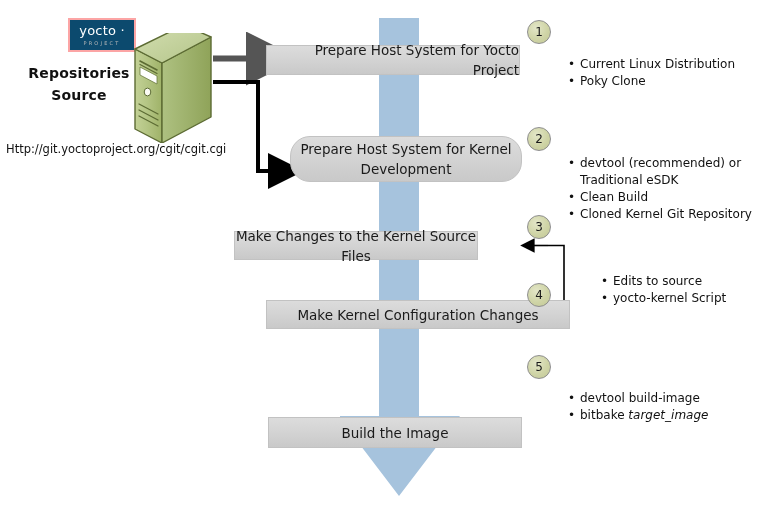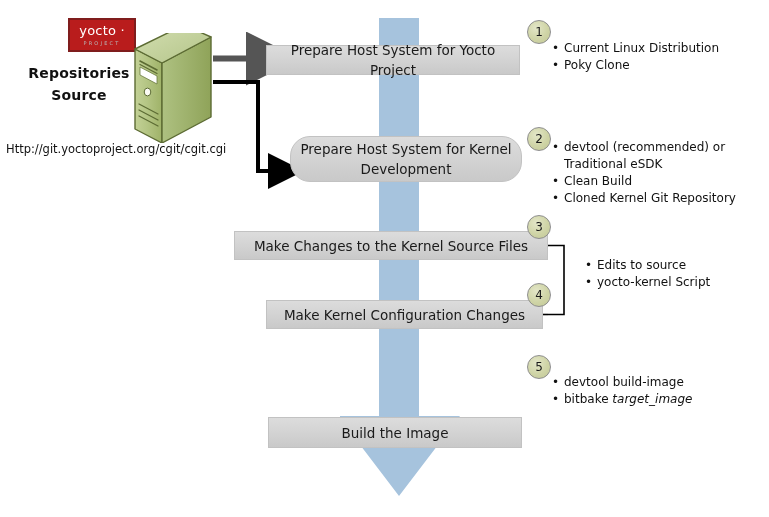--- a/index.html
+++ b/index.html
@@ -26,22 +26,22 @@
     z-index: 0;
   }
 
   
   #yocto-logo {
     position: absolute;
     left: 68px;
     top: 18px;
     width: 68px;
     height: 34px;
-    background: #b91c1c;
-    border: 2px solid #7f1d1d;
+    background: #0c4a6e;
+    border: 2px solid #fca5a5;
     box-sizing: border-box;
     z-index: 3;
   }
   #yocto-logo .y-word {
     position: absolute;
     left: 0; right: 0;
     top: 4px;
     text-align: center;
     color: #ffffff;
     font-size: 13px;
@@ -113,24 +113,24 @@
     box-sizing: border-box;
     color: #1a1a1a;
     font-size: 13.5px;
     display: flex;
     align-items: center;
     justify-content: center;
     text-align: center;
     line-height: 20px;
     z-index: 4;
   }
-  #box-1 { left: 266px; top: 45px;  width: 254px; height: 30px; }
+  #box-1 { left: 266px; top: 45px;  width: 254px; height: 30px; text-align: right; }
   #box-2 { left: 290px; top: 136px; width: 232px; height: 46px; border-radius: 20px; }
-  #box-3 { left: 234px; top: 231px; width: 314px; height: 29px; }
-  #box-4 { left: 266px; top: 300px; width: 277px; height: 29px; }
+  #box-3 { left: 234px; top: 231px; width: 244px; height: 29px; }
+  #box-4 { left: 266px; top: 300px; width: 304px; height: 29px; }
   #box-5 { left: 268px; top: 378px; width: 254px; height: 31px; margin-top: 39px; }
 
   
   .step-circle {
     position: absolute;
     width: 24px;
     height: 24px;
     border-radius: 50%;
     background: radial-gradient(circle at 38% 32%, #e3e6c8 0%, #cfd4a6 55%, #c2c896 100%);
     border: 1.5px solid #8e8e8e;
@@ -150,21 +150,21 @@
 
   
   .bullets {
     position: absolute;
     font-size: 12px;
     color: #111111;
     line-height: 17px;
     z-index: 5;
   }
   .bullets ul {
-    margin: 0;
+    margin: 16px;
     padding: 0;
     list-style: none;
   }
   .bullets li {
     position: relative;
     padding-left: 12px;
     white-space: nowrap;
   }
   .bullets li:before {
     content: "\2022";

